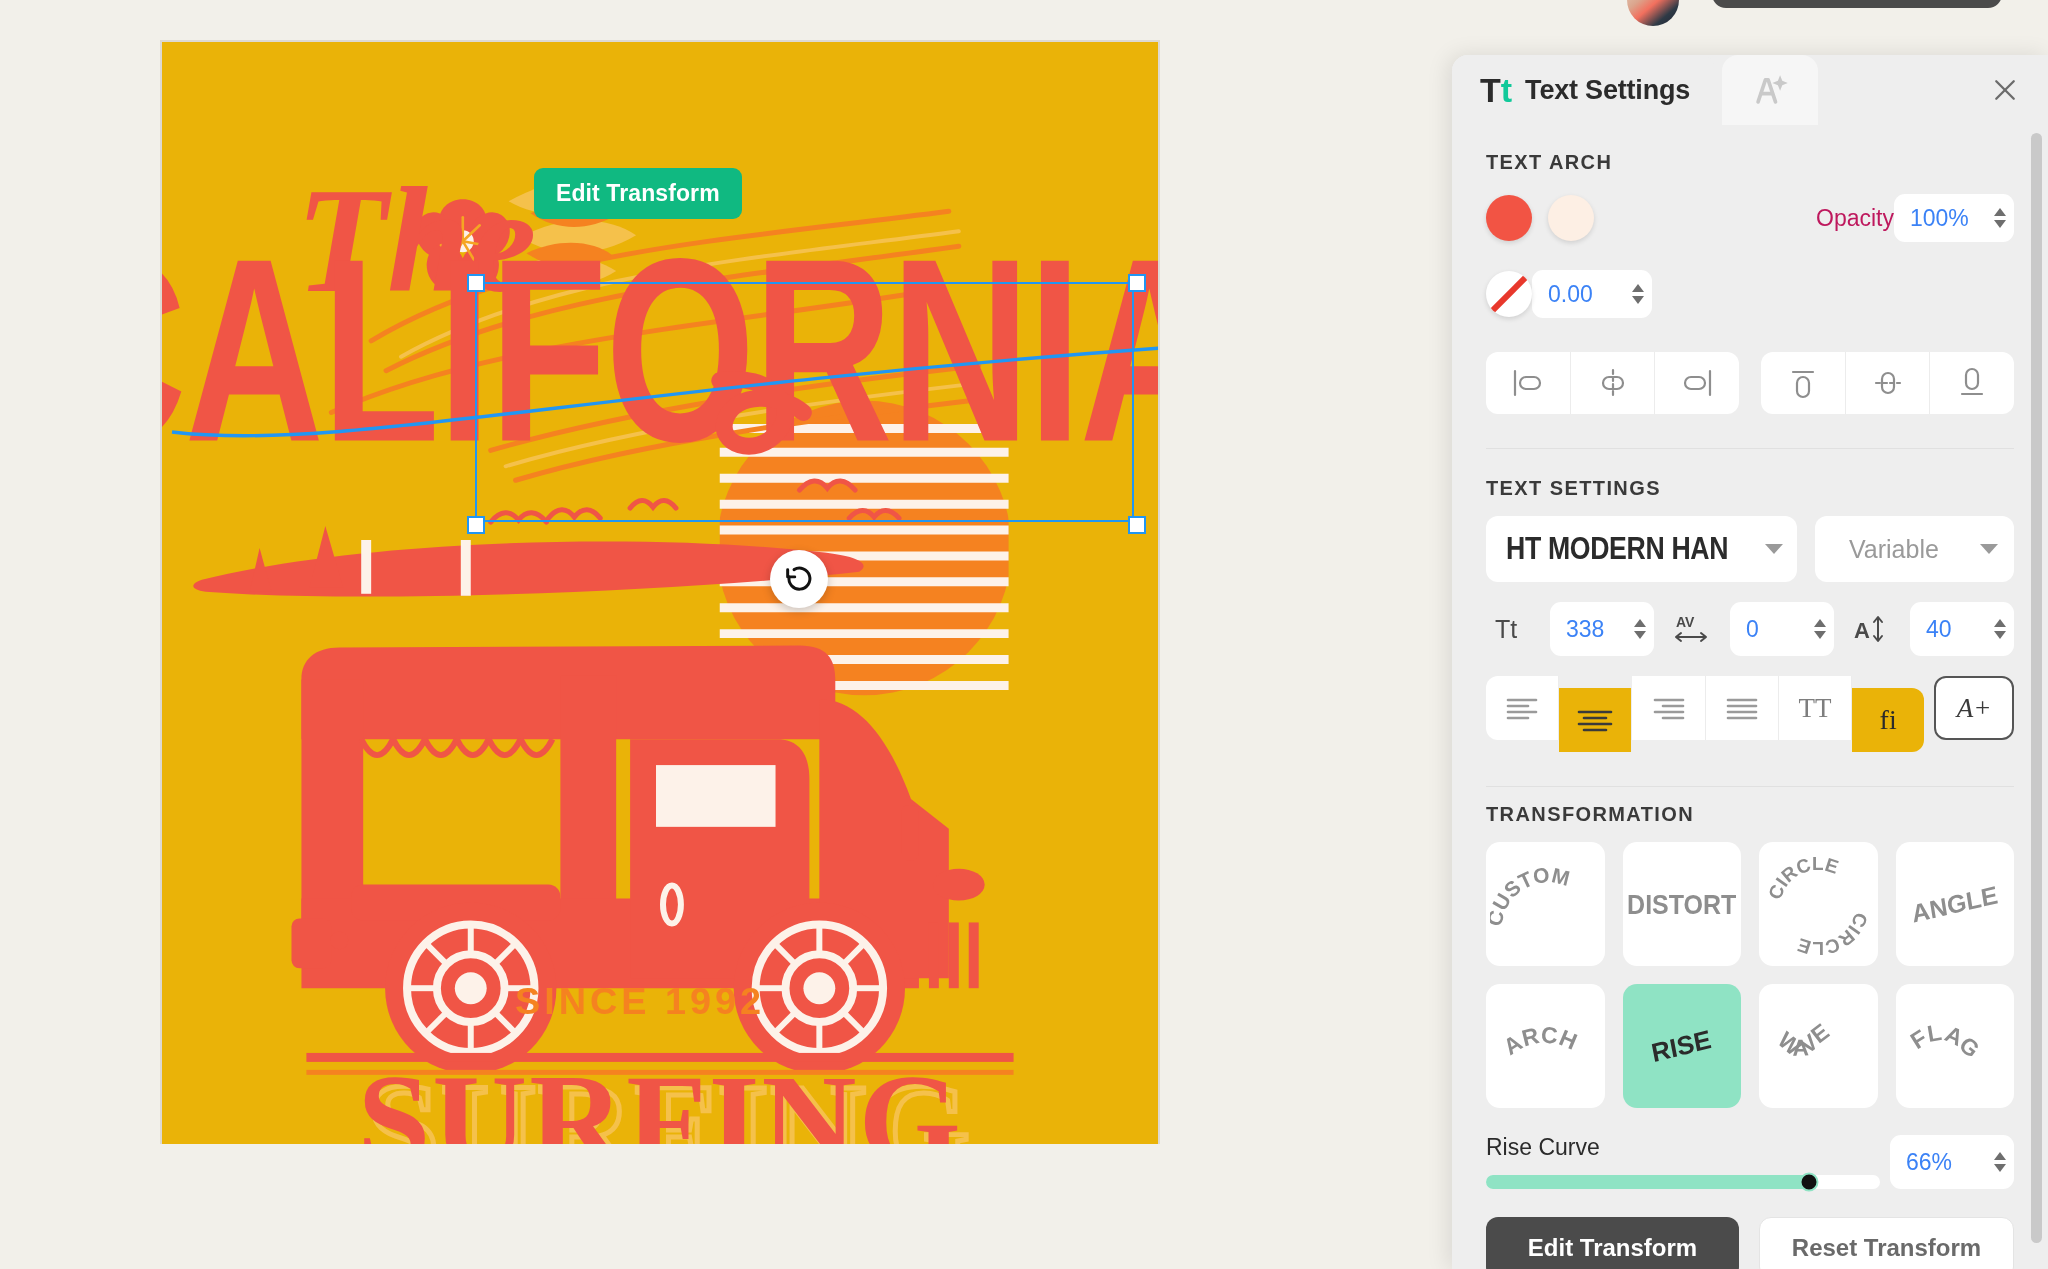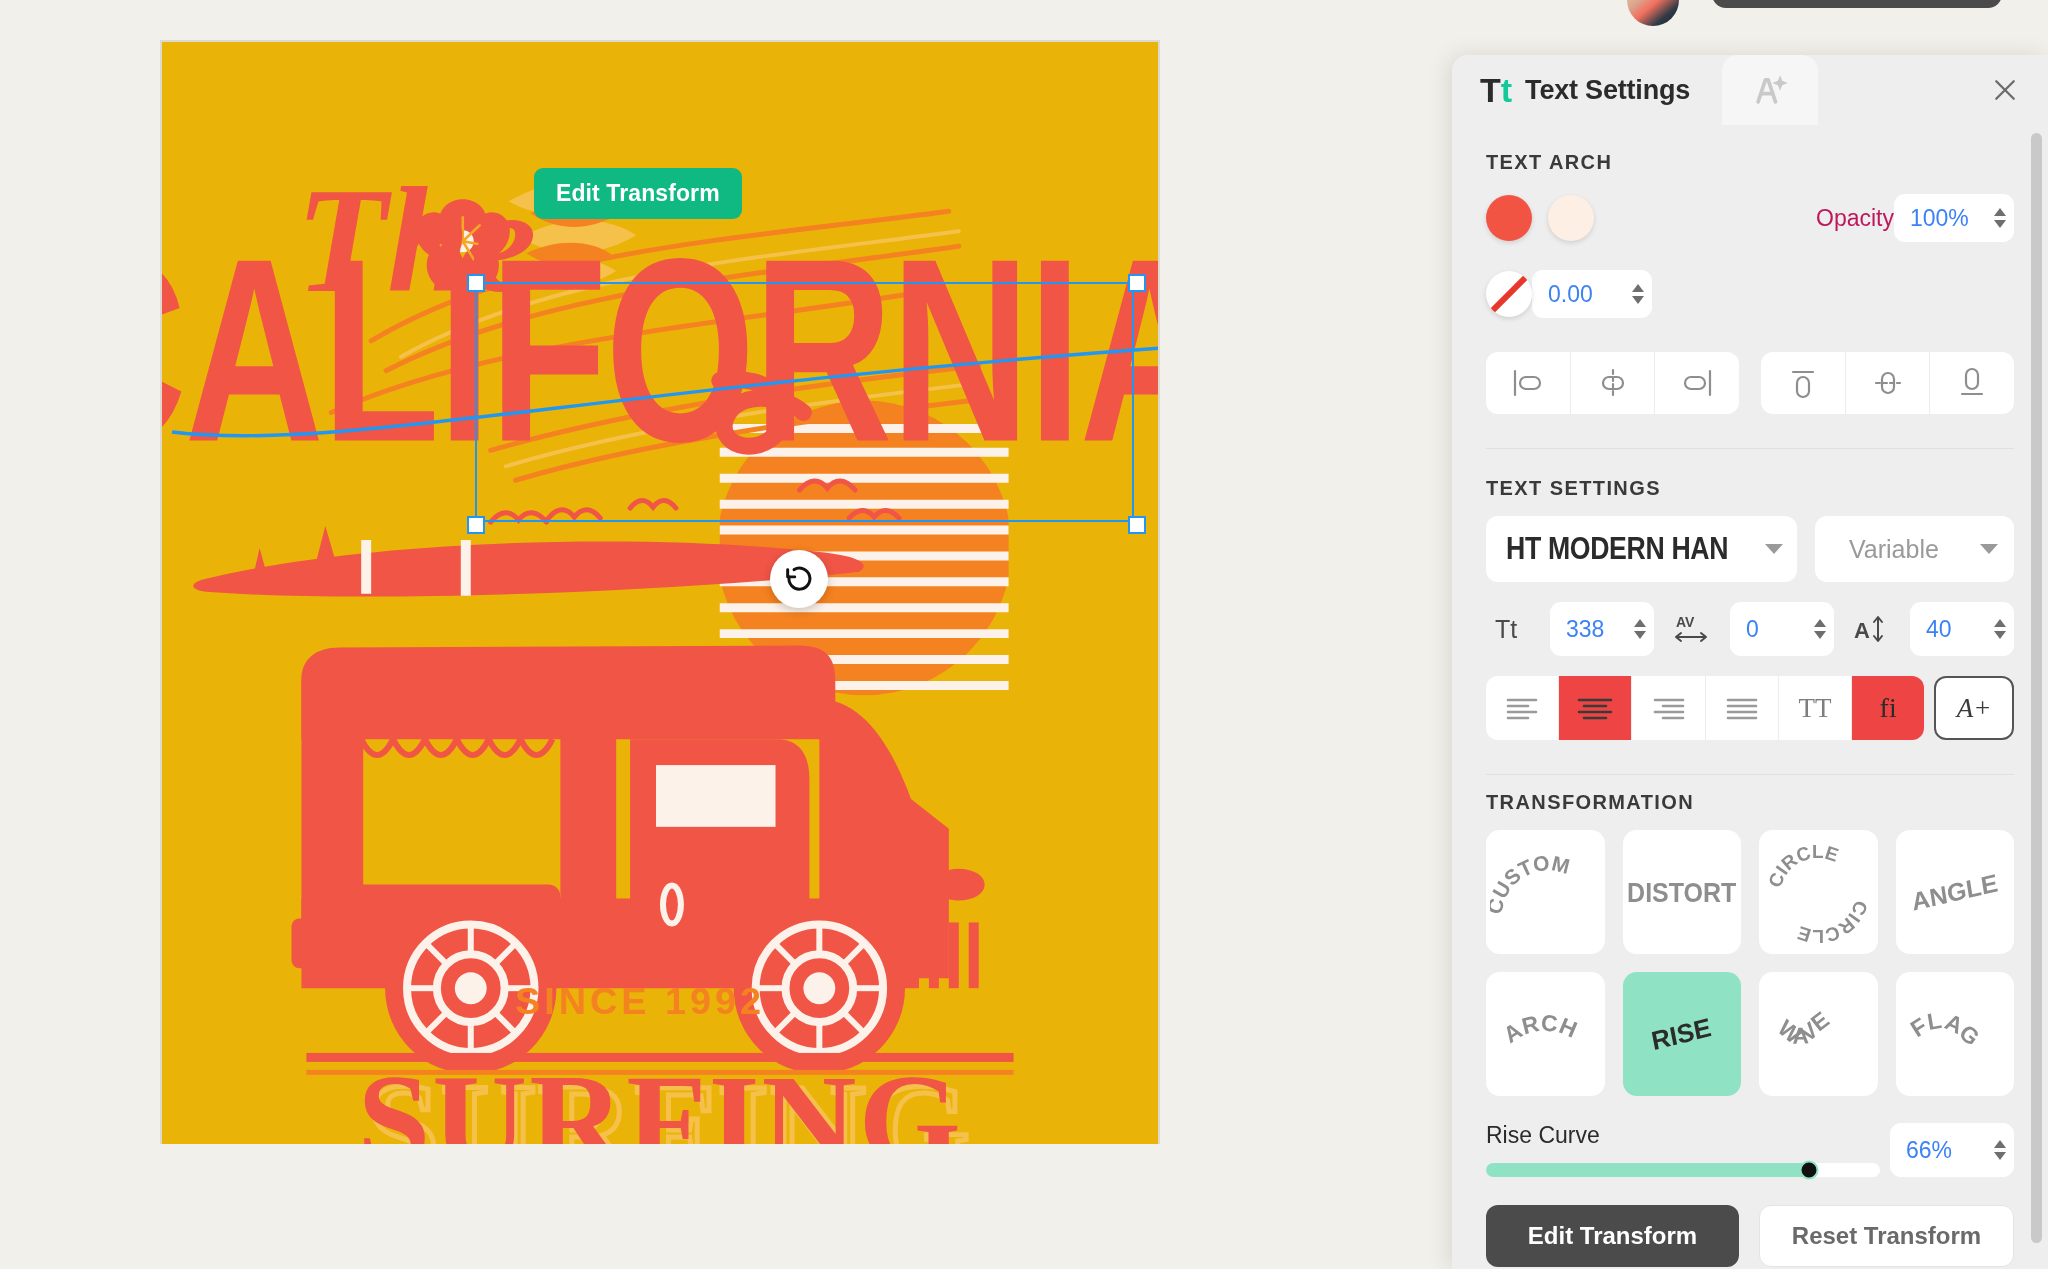--- a/index.html
+++ b/index.html
@@ -230,21 +230,21 @@
   .metric .num-field { flex: 1; width: auto; height: 54px; }
 
   
   .format-row { display: flex; gap: 0; margin-top: 20px; }
   .fbtn {
     flex: 1; height: 64px; background: #ffffff;
     display: flex; align-items: center; justify-content: center;
     border-right: 1px solid #ececec;
   }
   .fbtn:first-child { border-top-left-radius: 12px; border-bottom-left-radius: 12px; }
-  .fbtn.active { background: #ef4444; }
+  .fbtn.active { background: #eab308; margin-top: 12px; }
   .fbtn.outlined {
     background: #ffffff; border: 2px solid #555555; border-radius: 12px;
     margin-left: 10px; flex: 1.05;
   }
   .fbtn.last-plain { border-top-right-radius: 12px; border-bottom-right-radius: 12px; border-right: none; }
 
   
   .tgrid {
     display: grid; grid-template-columns: repeat(4, 1fr);
     gap: 18px; margin-top: 6px;

